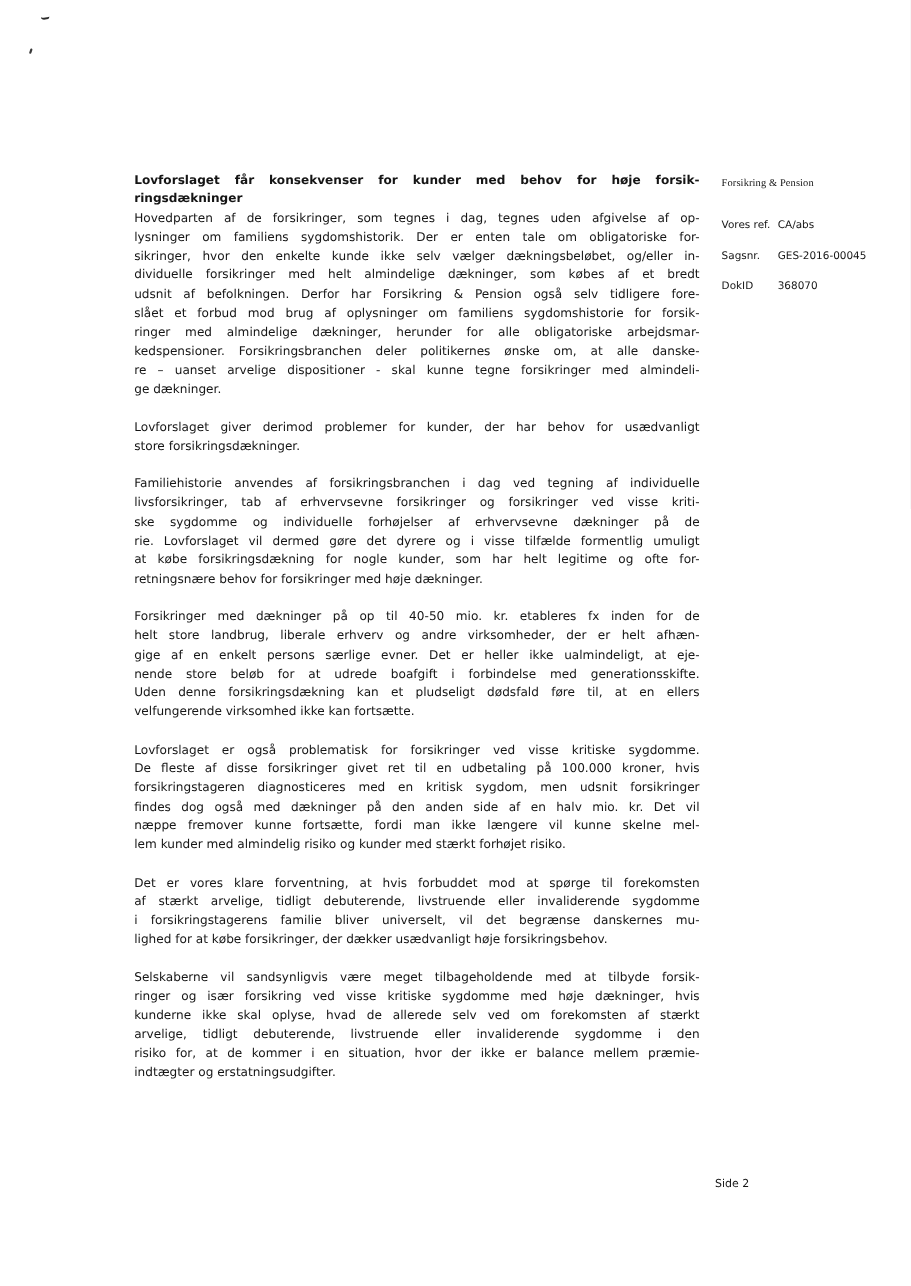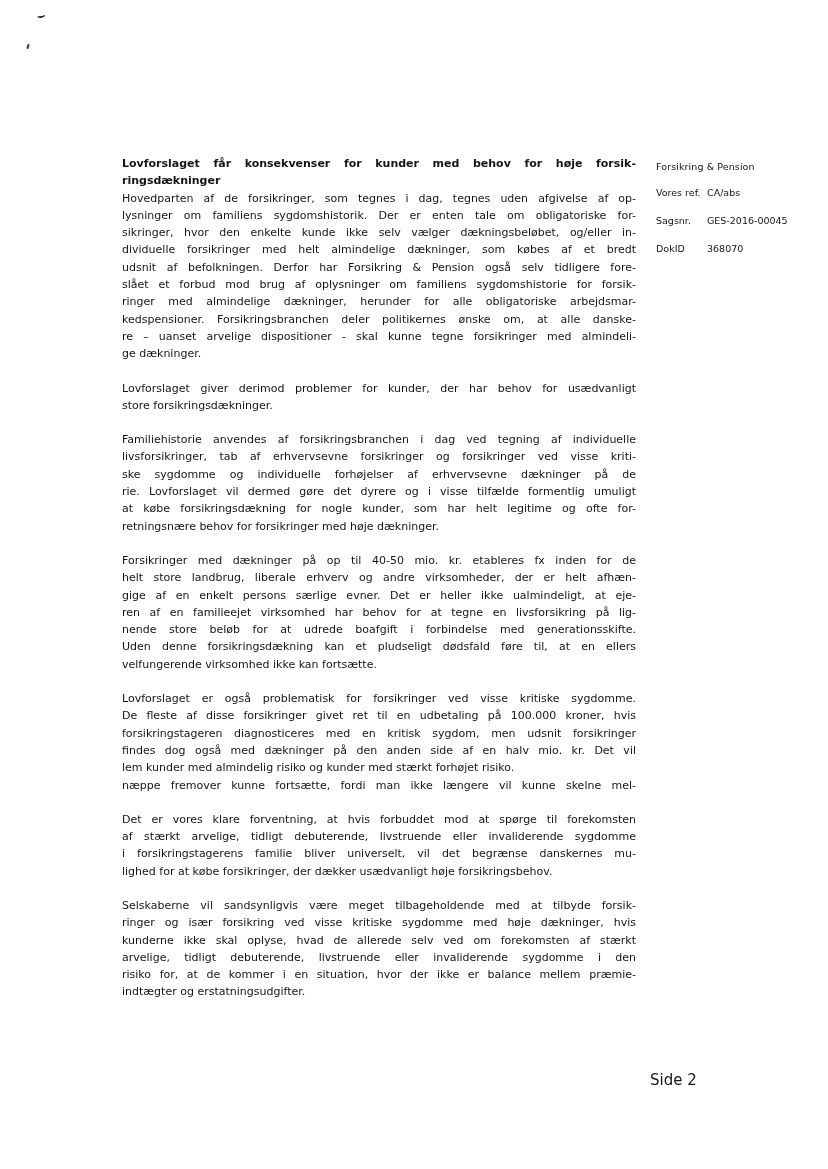--- a/index.html
+++ b/index.html
@@ -41,31 +41,31 @@
   
   .sidebar {
     position: absolute;
     left: 656px;
     top: 161px;
     width: 160px;
     font-size: 9.5px;
     line-height: 12px;
     color: #151515;
   }
-  .org { margin-bottom: 12px; letter-spacing: 0.1px; }
+  .org { margin-bottom: 24px; letter-spacing: 0.1px; font-family: Liberation Serif, serif; }
   .meta-row { display: flex; line-height: 16px; margin-top: 12px; }
   .meta-label { width: 51px; flex: 0 0 51px; }
   .meta-value { flex: 1; }
 
   
   .footer {
     position: absolute;
     left: 650px;
     top: 1071px;
-    font-size: 15px;
+    font-size: 10px;
     color: #151515;
   }
 
   
   .artifact { position: absolute; }
   .artifact.a1 {
     left: 37px; top: 12px;
     width: 8px; height: 6px;
     border-bottom: 2px solid #2a2a2a;
     border-radius: 0 0 60% 60%;
@@ -114,32 +114,31 @@
           <div class="line"><span>livsforsikringer, tab af erhvervsevne forsikringer og forsikringer ved visse kriti-</span></div>
           <div class="line"><span>ske sygdomme og </span><span class="it">individuelle</span><span> forhøjelser af erhvervsevne dækninger på de</span></div>
           <div class="line"><span>rie. Lovforslaget vil dermed gøre det dyrere og i visse tilfælde formentlig umuligt</span></div>
           <div class="line"><span>at købe forsikringsdækning for nogle kunder, som har helt legitime og ofte for-</span></div>
           <div class="line last"><span>retningsnære behov for forsikringer med høje dækninger.</span></div>
         </div>
         <div class="para">
           <div class="line"><span>Forsikringer med dækninger på op til 40-50 mio. kr. etableres fx inden for de</span></div>
           <div class="line"><span>helt store landbrug, liberale erhverv og andre virksomheder, der er helt afhæn-</span></div>
           <div class="line"><span>gige af en enkelt persons særlige evner. Det er heller ikke ualmindeligt, at eje-</span></div>
-          <div class="line"><span>ren af en familieejet virksomhed har behov for at tegne en livsforsikring på lig-</span></div>
           <div class="line"><span>nende store beløb for at udrede boafgift i forbindelse med generationsskifte.</span></div>
           <div class="line"><span>Uden denne forsikringsdækning kan et pludseligt dødsfald føre til, at en ellers</span></div>
           <div class="line last"><span>velfungerende virksomhed ikke kan fortsætte.</span></div>
         </div>
         <div class="para">
           <div class="line"><span>Lovforslaget er også problematisk for forsikringer ved visse kritiske sygdomme.</span></div>
           <div class="line"><span>De fleste af disse forsikringer givet ret til en udbetaling på 100.000 kroner, hvis</span></div>
           <div class="line"><span>forsikringstageren diagnosticeres med en kritisk sygdom, men udsnit forsikringer</span></div>
           <div class="line"><span>findes dog også med dækninger på den anden side af en halv mio. kr. Det vil</span></div>
+          <div class="line"><span>næppe fremover kunne fortsætte, fordi man ikke længere vil kunne skelne mel-</span></div>
           <div class="line last"><span>lem kunder med almindelig risiko og kunder med stærkt forhøjet risiko.</span></div>
-          <div class="line"><span>næppe fremover kunne fortsætte, fordi man ikke længere vil kunne skelne mel-</span></div>
         </div>
         <div class="para">
           <div class="line"><span>Det er vores klare forventning, at hvis forbuddet mod at spørge til forekomsten</span></div>
           <div class="line"><span>af stærkt arvelige, tidligt debuterende, livstruende eller invaliderende sygdomme</span></div>
           <div class="line"><span>i forsikringstagerens familie bliver universelt, vil det begrænse danskernes mu-</span></div>
           <div class="line last"><span>lighed for at købe forsikringer, der dækker usædvanligt høje forsikringsbehov.</span></div>
         </div>
         <div class="para">
           <div class="line"><span>Selskaberne vil sandsynligvis være meget tilbageholdende med at tilbyde forsik-</span></div>
           <div class="line"><span>ringer og især forsikring ved visse kritiske sygdomme med høje dækninger, hvis</span></div>

